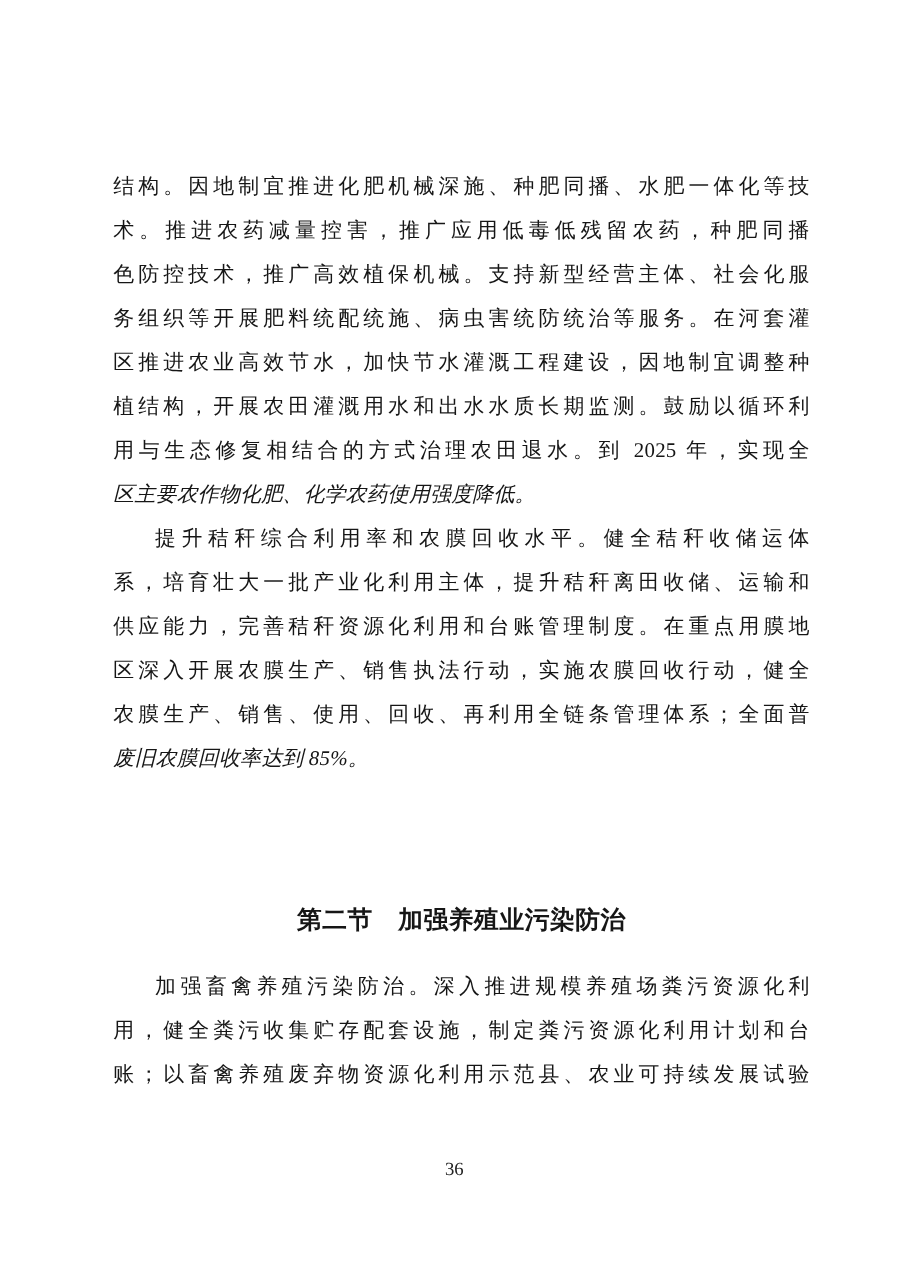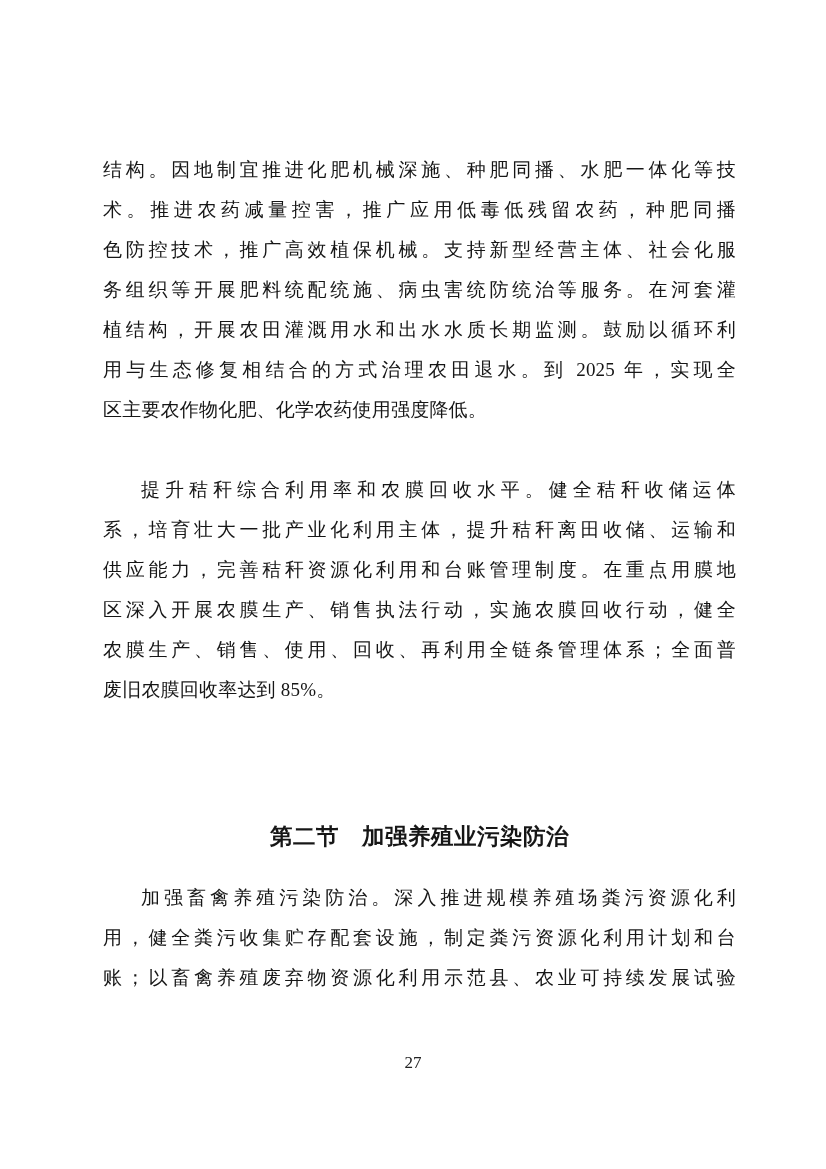--- a/index.html
+++ b/index.html
@@ -24,20 +24,21 @@
     font-size: 19px;
     line-height: 40px;
     height: 40px;
     text-align: justify;
     text-align-last: justify;
     letter-spacing: 0.2px;
   }
   .line.end {
     text-align: left;
     text-align-last: left;
+    font-style: italic;
   }
   .line.ind {
     text-indent: 2em;
   }
   #para1 { top: 150px; }
   #para2 { top: 470px; }
   #section-heading {
     position: absolute;
     left: 103px;
     width: 633px;
@@ -62,20 +63,21 @@
   }
 </style>
 </head>
 <body>
 
 <div id="para1" class="para">
   <div class="line">结构。因地制宜推进化肥机械深施、种肥同播、水肥一体化等技</div>
   <div class="line">术。推进农药减量控害，推广应用低毒低残留农药，种肥同播</div>
   <div class="line">色防控技术，推广高效植保机械。支持新型经营主体、社会化服</div>
   <div class="line">务组织等开展肥料统配统施、病虫害统防统治等服务。在河套灌</div>
+  <div class="line">区推进农业高效节水，加快节水灌溉工程建设，因地制宜调整种</div>
   <div class="line">植结构，开展农田灌溉用水和出水水质长期监测。鼓励以循环利</div>
   <div class="line">用与生态修复相结合的方式治理农田退水。到 2025 年，实现全</div>
   <div class="line end">区主要农作物化肥、化学农药使用强度降低。</div>
 </div>
 
 <div id="para2" class="para">
   <div class="line ind">提升秸秆综合利用率和农膜回收水平。健全秸秆收储运体</div>
   <div class="line">系，培育壮大一批产业化利用主体，提升秸秆离田收储、运输和</div>
   <div class="line">供应能力，完善秸秆资源化利用和台账管理制度。在重点用膜地</div>
   <div class="line">区深入开展农膜生产、销售执法行动，实施农膜回收行动，健全</div>
@@ -84,13 +86,13 @@
 </div>
 
 <div id="section-heading">第二节　加强养殖业污染防治</div>
 
 <div id="para3" class="para">
   <div class="line ind">加强畜禽养殖污染防治。深入推进规模养殖场粪污资源化利</div>
   <div class="line">用，健全粪污收集贮存配套设施，制定粪污资源化利用计划和台</div>
   <div class="line">账；以畜禽养殖废弃物资源化利用示范县、农业可持续发展试验</div>
 </div>
 
-<div id="page-footer">27</div>
+<div id="page-footer">36</div>
 
 </body></html>

